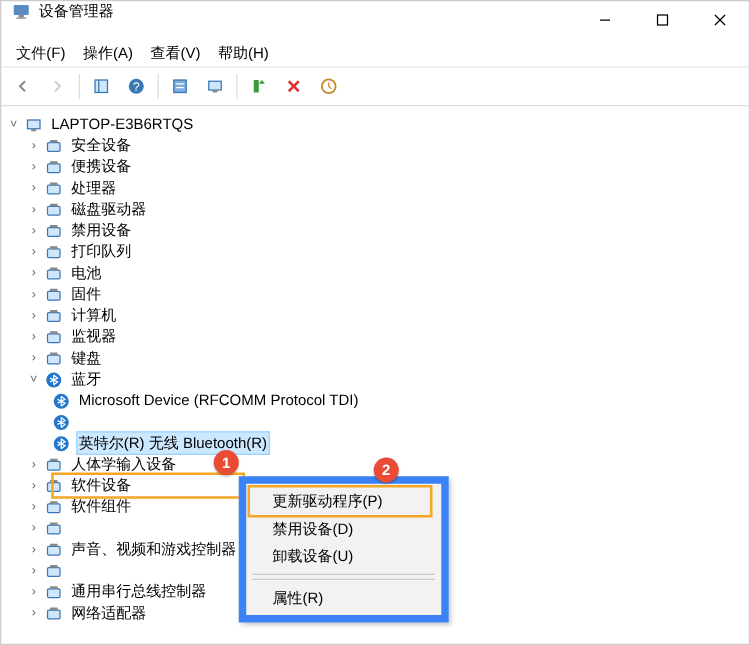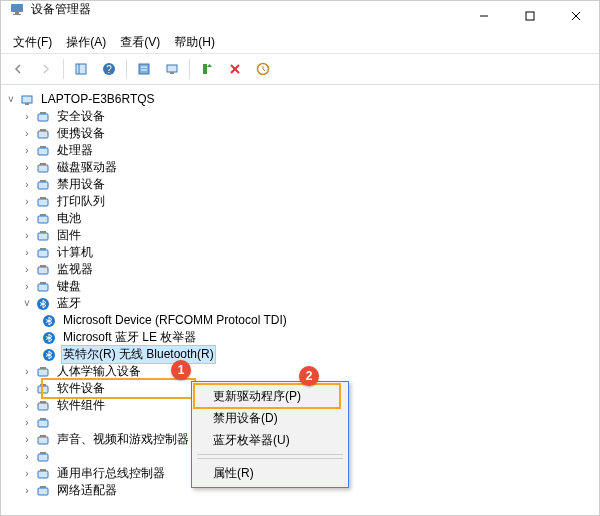--- a/index.html
+++ b/index.html
@@ -18,21 +18,21 @@
 .node{display:flex;align-items:center;height:17px;line-height:17px;white-space:nowrap}
 .exp{width:12px;text-align:center;color:#666;font-size:10px;margin-right:2px;display:inline-block}
 .ic{width:16px;height:16px;margin-right:4px;display:inline-flex;align-items:center;justify-content:center;flex-shrink:0}
 .lbl{padding:0 2px}
 .lv0{padding-left:0}
 .lv1{padding-left:16px}
 .lv2{padding-left:36px}
 .sel .lbl{background:#cce8ff;border:1px solid #99d1ff;padding:0 1px}
 .badge{position:absolute;width:20px;height:20px;border-radius:50%;background:#e94b35;color:#fff;font-size:12px;font-weight:bold;display:flex;align-items:center;justify-content:center;box-shadow:0 1px 2px rgba(0,0,0,.3);z-index:20}
 .hl1,.hl2{position:absolute;border:2px solid #f5a623;z-index:10;pointer-events:none}
-.ctxmenu{position:absolute;left:190px;top:296px;width:150px;background:#f2f2f2;border:1px solid #3b82f6;box-shadow:2px 2px 4px rgba(0,0,0,.25);padding:3px;z-index:15}
+.ctxmenu{position:absolute;left:190px;top:296px;width:150px;background:#f2f2f2;border:6px solid #3b82f6;box-shadow:2px 2px 4px rgba(0,0,0,.25);padding:3px;z-index:15}
 .ctxmenu .mi{height:22px;display:flex;align-items:center;padding:0 18px;font-size:12px}
 .ctxmenu .msep{height:1px;background:#ccc;margin:3px 2px}
 svg{display:block}
 </style>
 </head>
 <body>
 
 <div class="window">
   <div class="titlebar">
     <span class="ico">
@@ -273,21 +273,20 @@
           </span>
           <span class="lbl">Microsoft Device (RFCOMM Protocol TDI)</span>
         </div>
         <div class="node lv2">
           <span class="ic">
             <svg width="14" height="14">
               <circle cx="7" cy="7" r="6" fill="#2277cc"></circle>
               <path d="M7 3 v8 M7 3 l3 2.5 -6 3 M7 11 l3-2.5 -6-3" stroke="#fff" fill="none" stroke-width="1"></path>
             </svg>
           </span>
-          <span class="lbl">Microsoft 蓝牙 LE 枚举器</span>
         </div>
         <div class="node lv2 sel">
           <span class="ic">
             <svg width="14" height="14">
               <circle cx="7" cy="7" r="6" fill="#2277cc"></circle>
               <path d="M7 3 v8 M7 3 l3 2.5 -6 3 M7 11 l3-2.5 -6-3" stroke="#fff" fill="none" stroke-width="1"></path>
             </svg>
           </span>
           <span class="lbl">英特尔(R) 无线 Bluetooth(R)</span>
         </div>
@@ -375,19 +374,19 @@
       </div>
 
     <div class="hl1" style="left:40px;top:293px;width:151px;height:17px"></div>
     <div class="badge" style="left:170px;top:275px">1</div>
     <div class="badge" style="left:298px;top:281px">2</div>
 
     <div class="ctxmenu">
       <div class="hl2" style="left:1px;top:1px;width:144px;height:22px"></div>
       <div class="mi">更新驱动程序(P)</div>
       <div class="mi">禁用设备(D)</div>
-      <div class="mi">蓝牙枚举器(U)</div>
+      <div class="mi">卸载设备(U)</div>
       <div class="msep"></div>
       <div class="msep"></div>
       <div class="mi">属性(R)</div>
     </div>
   </div>
 </div>
 
 </body></html>

